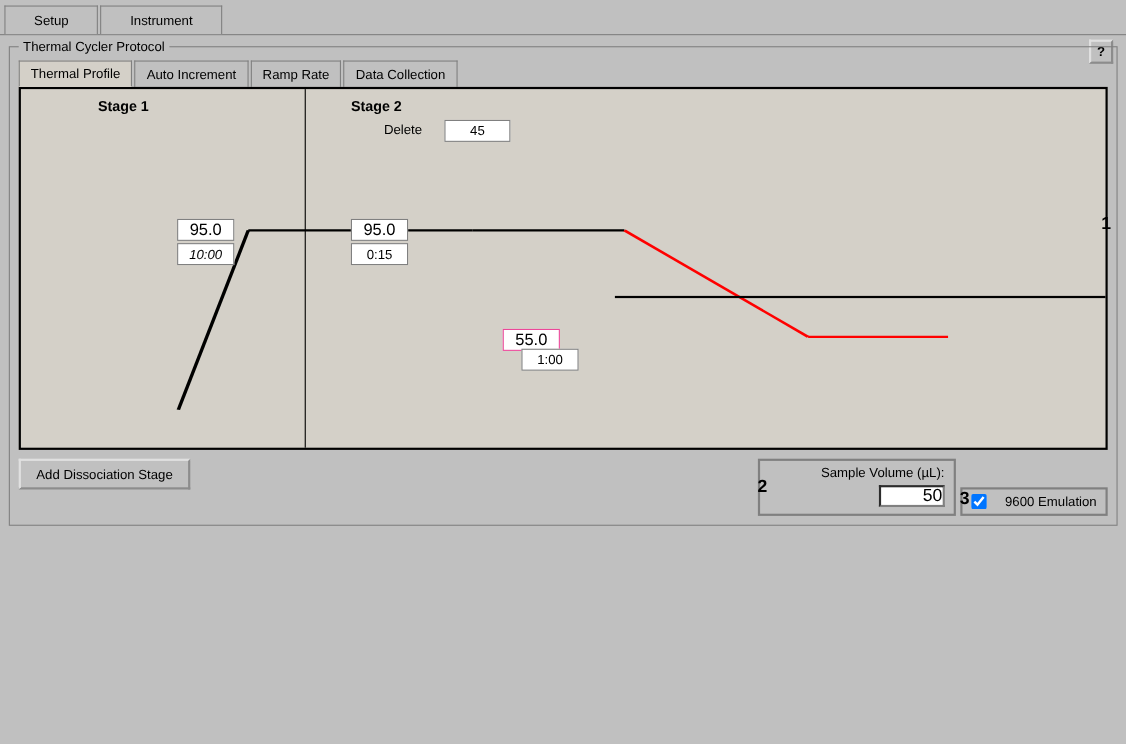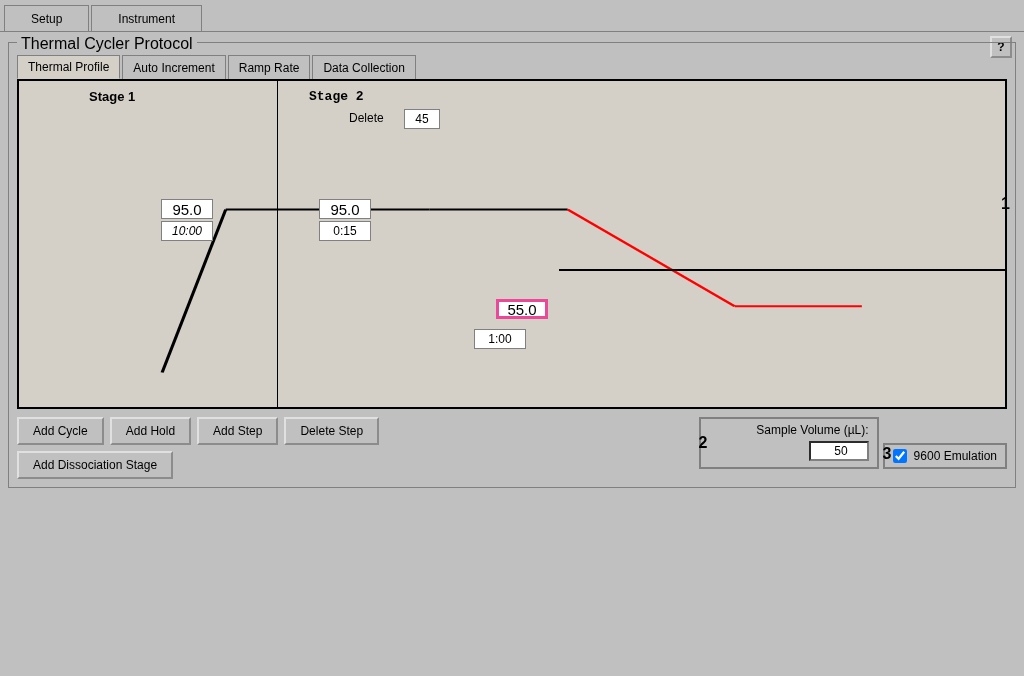--- a/index.html
+++ b/index.html
@@ -63,21 +63,21 @@
       border: 1px solid #808080;
       padding: 12px 8px 8px 8px;
       position: relative;
     }
     .protocol-group-label {
       position: absolute;
       top: -8px;
       left: 8px;
       background: #c0c0c0;
       padding: 0 4px;
-      font-size: 16px;
+      font-size: 12px;
     }
 
     
     .inner-tabs {
       display: flex;
       align-items: flex-end;
       margin-bottom: 0;
     }
     .inner-tab {
       padding: 3px 10px;
@@ -108,34 +108,34 @@
     }
 
     
     .stage-header {
       position: absolute;
       top: 8px;
       font-weight: bold;
       font-size: 13px;
     }
     .stage1-header { left: 70px; }
-    .stage2-header { left: 290px; font-family: Liberation Mono, monospace; }
+    .stage2-header { left: 300px; }
 
     
     .repeats-label {
       position: absolute;
       top: 30px;
       left: 330px;
       font-size: 12px;
     }
     .repeats-input {
       position: absolute;
       top: 28px;
       left: 385px;
-      width: 36px;
+      width: 60px;
       height: 20px;
       border: 1px solid #808080;
       background: white;
       text-align: center;
       font-size: 12px;
     }
 
     
     .stage-divider {
       position: absolute;
@@ -221,32 +221,32 @@
     .sample-volume-label {
       font-size: 12px;
       margin-bottom: 4px;
     }
     .sample-volume-input {
       width: 60px;
       height: 20px;
       border: 2px inset #808080;
       background: white;
       text-align: right;
-      font-size: 12px;
-      padding-right: 19px;
+      font-size: 16px;
+      padding-right: 0;
     }
 
     
     .emulation-group {
       border: 2px solid #808080;
       background: #c0c0c0;
       padding: 4px 8px;
       display: flex;
       align-items: center;
-      gap: 7px;
+      gap: 17px;
       margin-top: 4px;
     }
     .emulation-checkbox {
       width: 14px;
       height: 14px;
       cursor: pointer;
     }
     .emulation-label {
       font-size: 12px;
     }
@@ -300,34 +300,28 @@
 
       <line x1="450" y1="228" x2="530" y2="228" stroke="red" stroke-width="2"></line>
     </svg>
 
     <div class="temp-box" style="top:118px; left:142px;">95.0</div>
     <div class="time-box" style="top:140px; left:142px;font-style:italic;">10:00</div>
 
     <div class="temp-box" style="top:118px; left:300px;">95.0</div>
     <div class="time-box" style="top:140px; left:300px;">0:15</div>
 
-    <div class="temp-box" style="top:218px; left:477px; border: 3px solid #ec4899;">55.0</div>
-    <div class="time-box" style="top:248px; left:455px;">1:00</div>
+    <div class="temp-box" style="top:218px; left:438px; border: 1px solid #ec4899;">55.0</div>
+    <div class="time-box" style="top:236px; left:455px;">1:00</div>
 
     <div style="position:absolute; top:188px; right:0; left:540px; height:2px; background:#000;"></div>
   </div>
 
   <div class="bottom-controls">
     <div class="btn-row">
-      <div class="btn-row-h">
-        <button class="action-btn">Add Cycle</button>
-        <button class="action-btn">Add Hold</button>
-        <button class="action-btn">Add Step</button>
-        <button class="action-btn">Delete Step</button>
-      </div>
       <div class="btn-row-h">
         <button class="action-btn">Add Dissociation Stage</button>
       </div>
     </div>
 
     <div style="margin-left: auto; display: flex; flex-direction: row; align-items: flex-end; gap: 4px; position: relative;">
 
       <div style="display: flex; align-items: center; gap: 6px;">
         <div class="sample-volume-group">
           <span class="sample-volume-label">Sample Volume (µL):</span>

